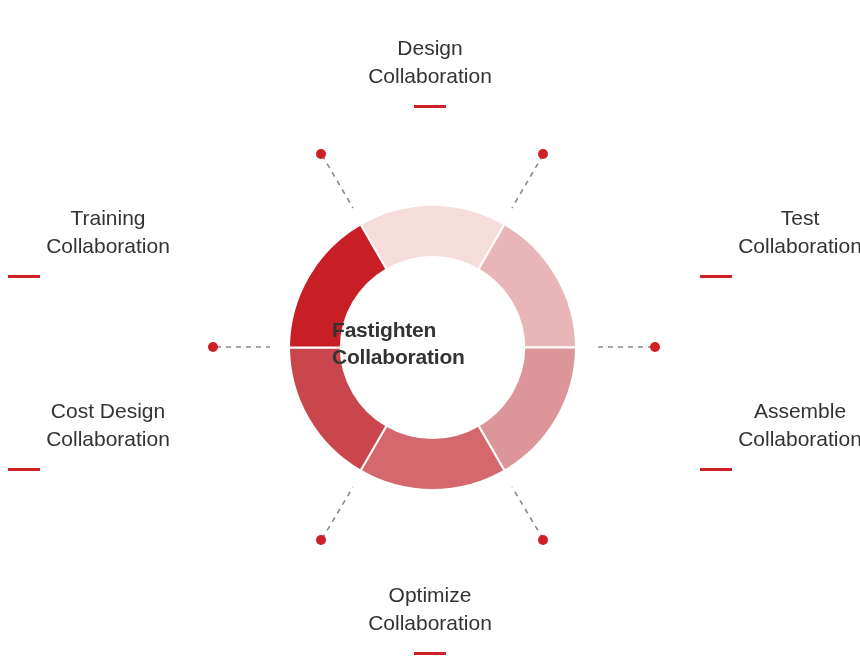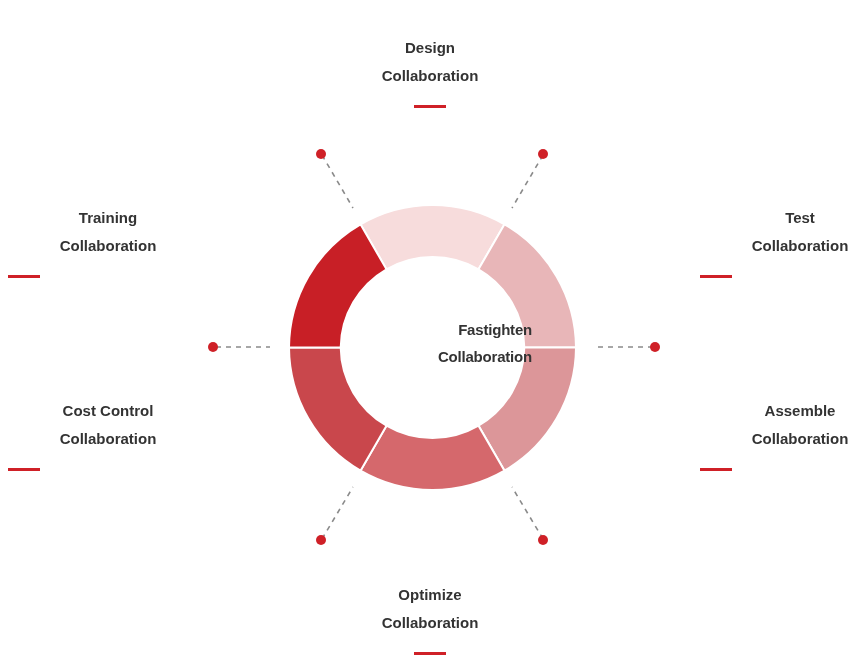--- a/index.html
+++ b/index.html
@@ -33,22 +33,22 @@
     width: 287px;
     height: 287px;
   }
 
   
   #center-label {
     position: absolute;
     left: 332px;
     top: 316px;
     width: 200px;
-    text-align: right;
-    font-size: 15px;
+    text-align: left;
+    font-size: 21px;
     font-weight: bold;
     line-height: 27px;
     color: #333333;
     letter-spacing: -0.2px;
   }
   #center-label .cl-line {
     display: block;
     white-space: nowrap;
   }
 
@@ -58,22 +58,22 @@
     left: 0;
     top: 0;
     width: 860px;
     height: 660px;
   }
 
   
   .label-block {
     position: absolute;
     color: #333333;
-    font-size: 15px;
-    font-weight: bold;
+    font-size: 21px;
+    font-weight: normal;
     line-height: 28px;
     white-space: nowrap;
   }
   .label-block .lb-line {
     display: block;
   }
   .label-block .lb-rule {
     display: block;
     width: 32px;
     height: 3px;
@@ -165,21 +165,21 @@
     <span class="lb-rule" style="background: rgb(207, 32, 39);"></span>
   </div>
 
   <div class="label-block align-center" id="label-optimize" style="color: rgb(51, 51, 51); margin-top: 16px;">
     <span class="lb-line">Optimize</span>
     <span class="lb-line">Collaboration</span>
     <span class="lb-rule" style="background: rgb(207, 32, 39);"></span>
   </div>
 
   <div class="label-block align-left" id="label-cost" style="color: rgb(51, 51, 51);">
-    <span class="lb-line">Cost Control</span>
+    <span class="lb-line">Cost Design</span>
     <span class="lb-line">Collaboration</span>
     <span class="lb-rule" style="background: rgb(207, 32, 39);"></span>
   </div>
 
   <div class="label-block align-left" id="label-training" style="color: rgb(51, 51, 51);">
     <span class="lb-line">Training</span>
     <span class="lb-line">Collaboration</span>
     <span class="lb-rule" style="background: rgb(207, 32, 39);"></span>
   </div>
 

